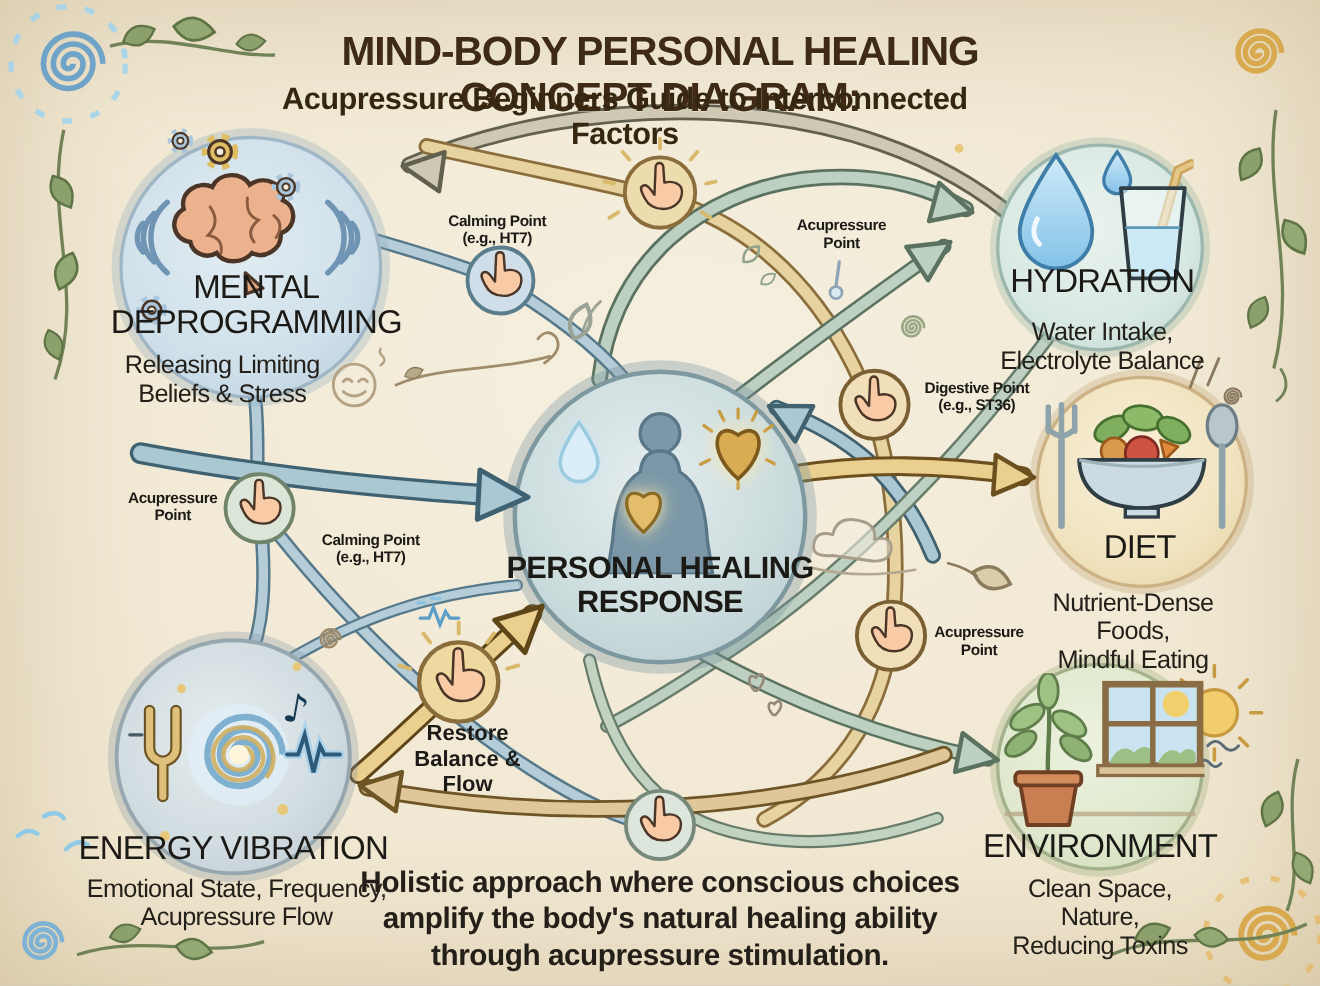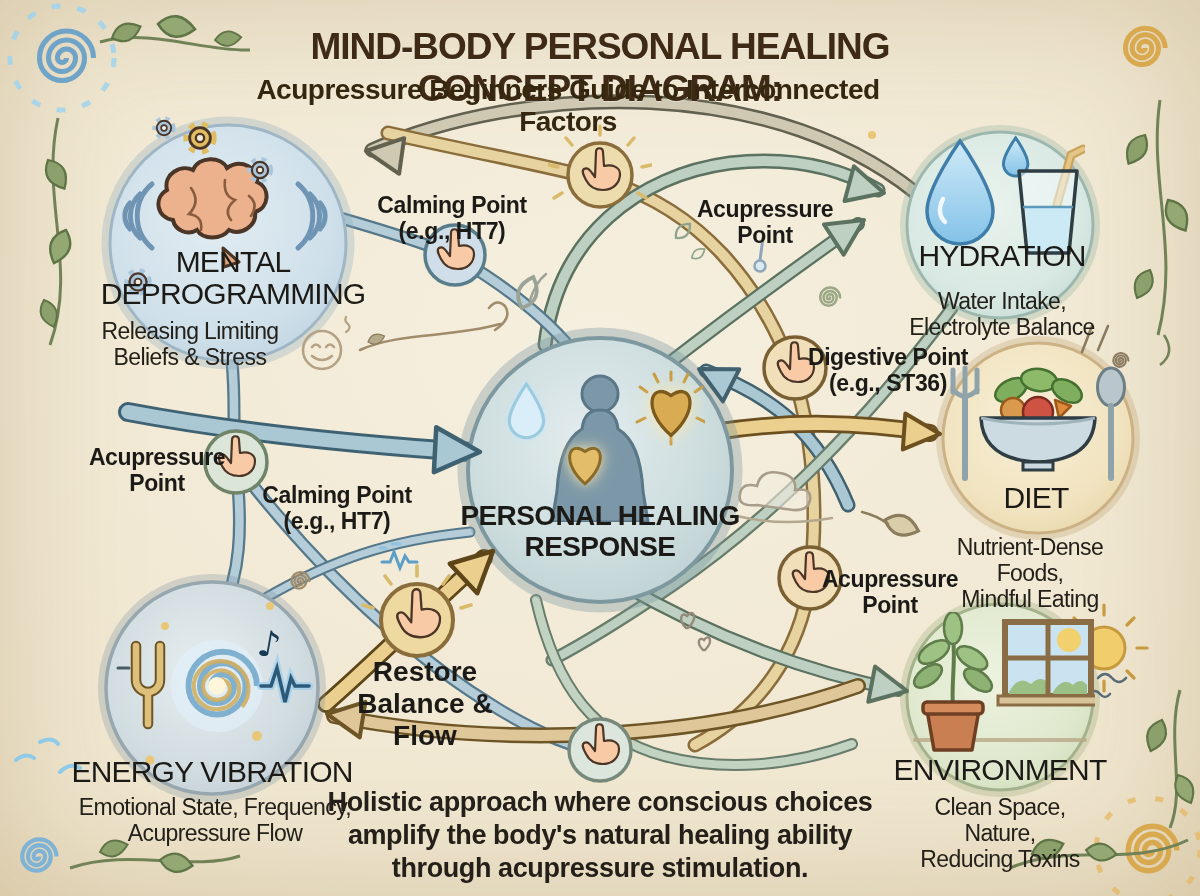--- a/index.html
+++ b/index.html
@@ -7,22 +7,22 @@
     background:radial-gradient(1400px 1000px at 50% 38%, #f5efdf 0%, #f0e7d0 55%, #e6d7b6 100%);
     box-shadow:inset 0 0 140px rgba(150,118,66,.28);
     font-family:"Liberation Sans", sans-serif;}
   .abs{position:absolute;}
   svg{display:block;}
   .txt{position:absolute;transform:translateX(-50%);text-align:center;white-space:pre-line;color:#1c1a16;}
   .title1{font-size:37px;font-weight:bold;letter-spacing:-1px;color:#3e2a15;text-shadow:0 1px 0 rgba(255,255,255,.4);}
   .title2{font-size:28px;font-weight:bold;letter-spacing:-0.5px;color:#35270f;}
   .node-label{font-size:30px;font-weight:normal;letter-spacing:-0.8px;line-height:1.07;}
   .node-sub{font-size:23px;font-weight:normal;letter-spacing:-0.6px;line-height:1.14;color:#23201a;}
-  .point-label{font-size:23px;font-weight:bold;letter-spacing:-0.4px;line-height:1.15;}
-  .restore-label{font-size:28px;font-weight:bold;line-height:1.15;}
+  .point-label{font-size:14px;font-weight:bold;letter-spacing:-0.4px;line-height:1.15;}
+  .restore-label{font-size:20px;font-weight:bold;line-height:1.15;}
   .center-label{font-size:28px;font-weight:bold;letter-spacing:-0.6px;line-height:1.12;}
   .footer{font-size:27px;font-weight:bold;letter-spacing:-0.4px;line-height:1.22;color:#242019;}
   .icon-box{position:absolute;pointer-events:none;}
   .finger{position:absolute;transform:translate(-50%,-50%);}
 </style>
 </head>
 <body>
 
 <div class="stage">
 
@@ -463,21 +463,21 @@
       <circle r="31" fill="#f0dfb8" stroke="#7a5f33" stroke-width="3.5"></circle>
       <path d="M -4 -22 c 0 -5 7 -5 7 0 l 1 13 c 8 -2 15 1 15 8 c 0 9 -7 15 -16 15 c -8 0 -14 -4 -17 -10 c -2 -4 -5 -9 -2 -11 c 3 -2 6 1 8 4 l 3 4 z" fill="#f8cba6" stroke="#4a3526" stroke-width="2.2" stroke-linejoin="round"></path>
     </svg>
   </div>
 
   <div class="txt title1" style="left:600px;top:26px">MIND-BODY PERSONAL HEALING CONCEPT DIAGRAM:</div>
   <div class="txt title2" style="left:568px;top:74px">Acupressure Beginners Guide to Interconnected Factors</div>
 
   <div class="txt node-label" style="left:233px;top:246px">MENTAL
 DEPROGRAMMING</div>
-  <div class="txt node-sub" style="left:190px;top:318px">Releasing Limiting
+  <div class="txt node-sub" style="left:202px;top:318px">Releasing Limiting
 Beliefs &amp; Stress</div>
 
   <div class="txt node-label" style="left:1002px;top:240px">HYDRATION</div>
   <div class="txt node-sub" style="left:1002px;top:288px">Water Intake,
 Electrolyte Balance</div>
 
   <div class="txt node-label" style="left:1036px;top:482px">DIET</div>
   <div class="txt node-sub" style="left:1030px;top:534px">Nutrient-Dense Foods,
 Mindful Eating</div>
 

